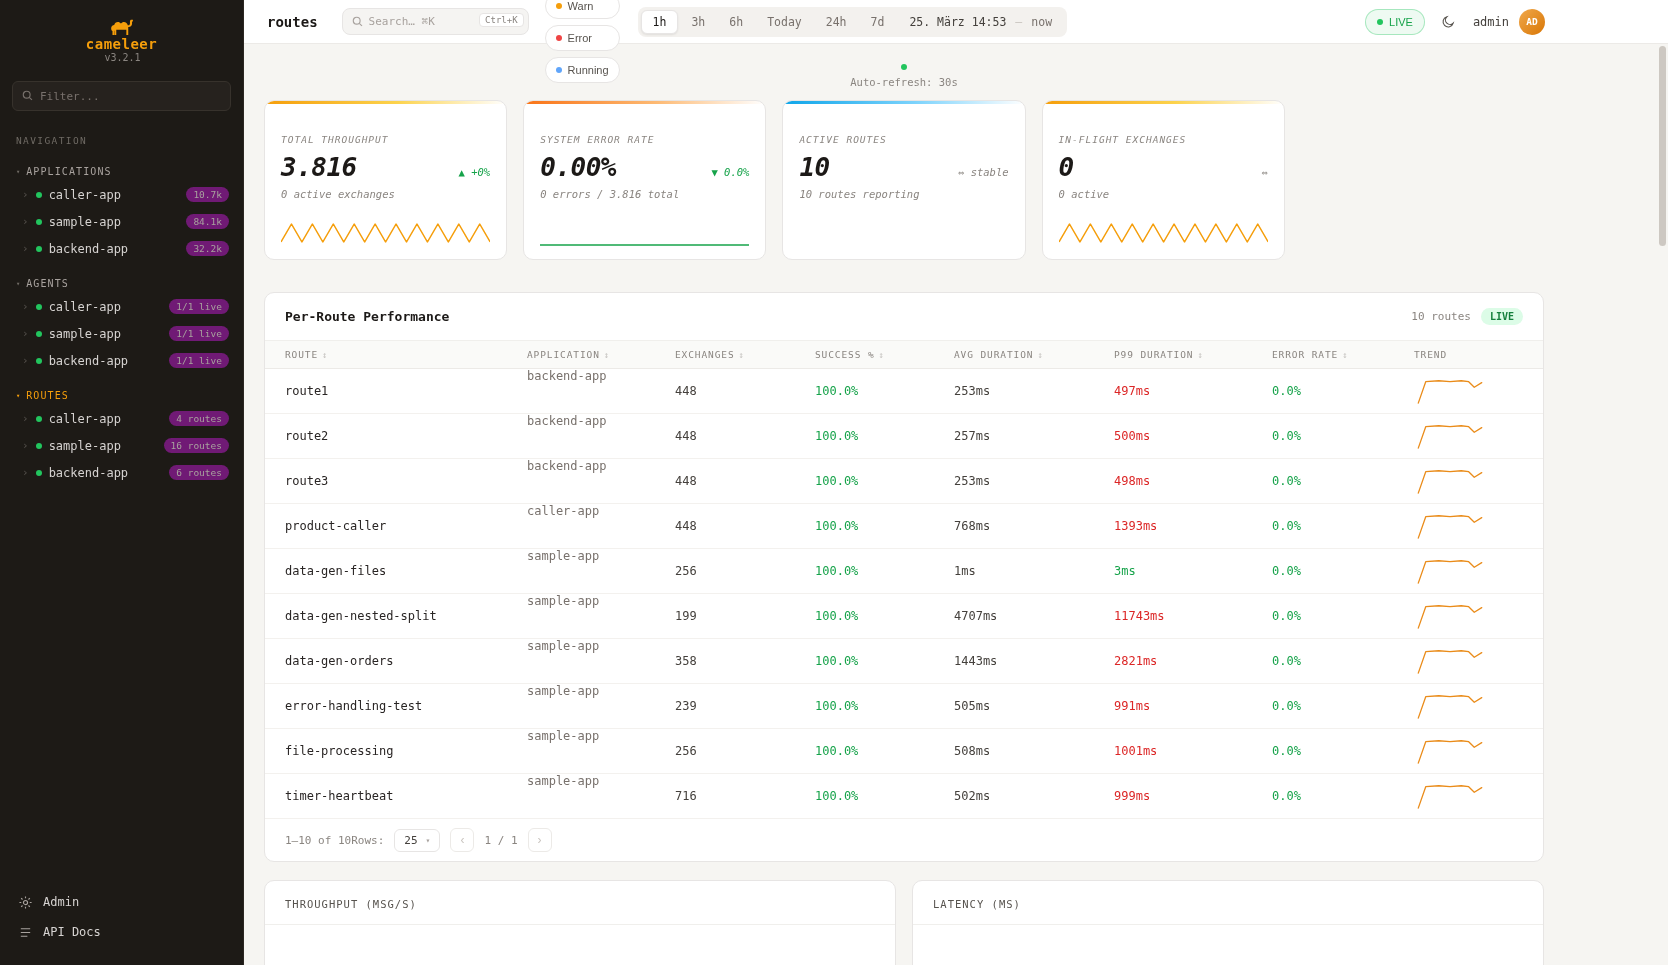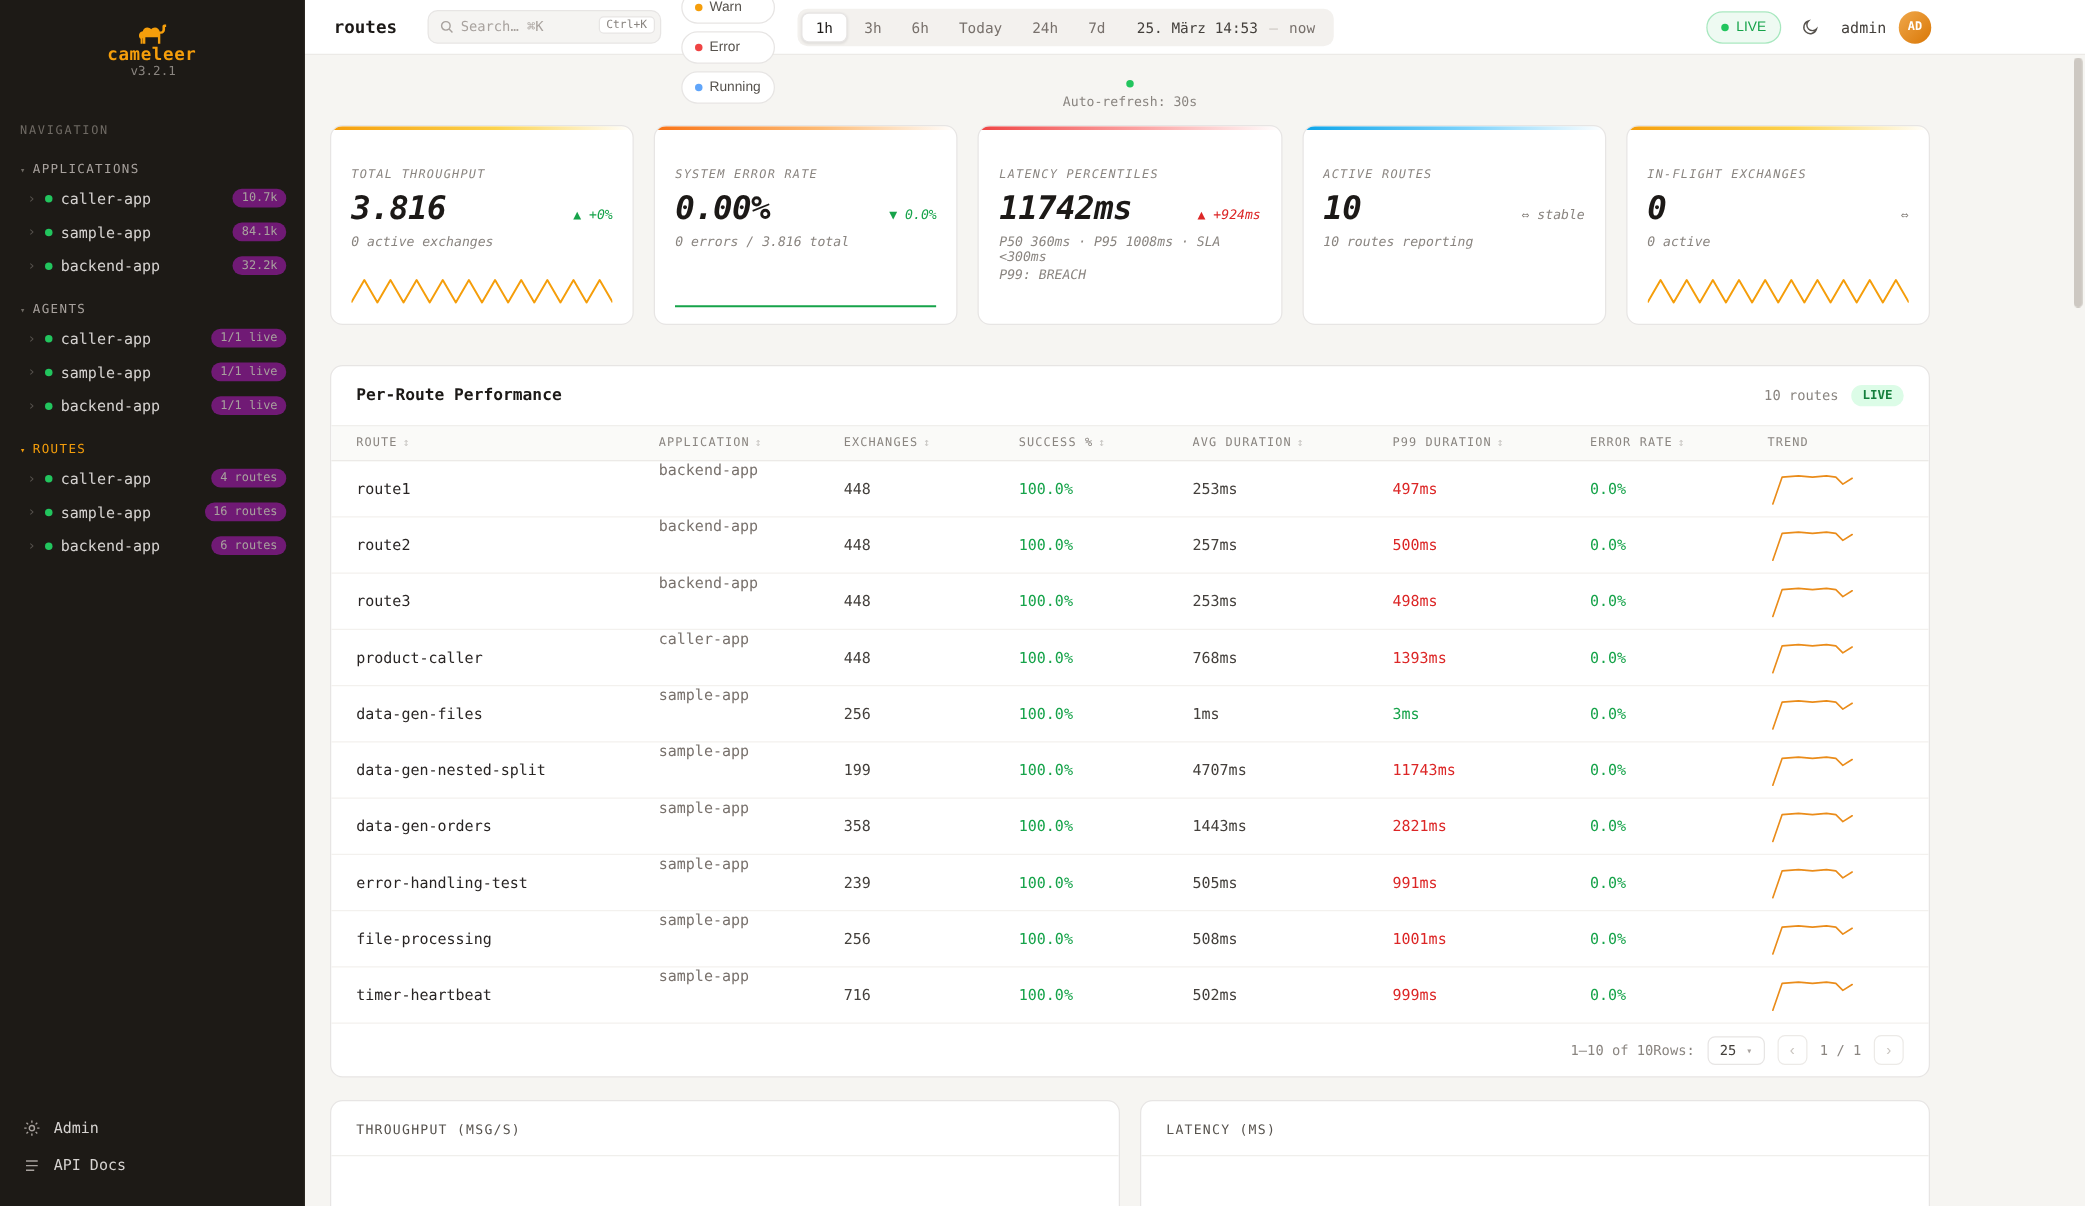--- a/index.html
+++ b/index.html
@@ -104,21 +104,21 @@
   .t-grid { display:grid; grid-template-columns:242px 148px 140px 139px 160px 158px 142px 1fr;
             align-items:center; padding:0 20px; }
   .thead { background:#fafaf8; border-top:1px solid #f0efec; border-bottom:1px solid #eceae7; height:29px; }
   .th { display:flex; align-items:center; gap:4px; font-size:9.5px; letter-spacing:.9px; color:#8a8580; cursor:pointer; }
   .sort { opacity:.45; font-size:9px; }
   .t-row { height:45px; border-bottom:1px solid #f3f1ee; cursor:pointer; font-size:12px; }
   .c.route { color:#292524; } .c.app { color:#78716c; } .c.num { color:#44403c; }
   .c.good { color:#16a34a; } .c.p99-bad { color:#dc2626; } .c.p99-good { color:#16a34a; }
   .c.trend svg { width:72px; height:28px; display:block; }
 
-  .t-footer { display:flex; align-items:center; justify-content:flex-end; padding:9px 20px; }
+  .t-footer { display:flex; align-items:center; justify-content:flex-start; padding:9px 20px; }
   .range-label { font-size:11px; color:#8a8580; }
   .t-foot-right { display:flex; align-items:center; gap:10px; }
   .rows-label { font-size:11px; color:#8a8580; }
   .rows-select { display:flex; align-items:center; gap:8px; border:1px solid #e7e5e4; border-radius:6px;
                  padding:4px 9px; font-size:11px; color:#44403c; background:#fff; cursor:pointer; }
   .rows-select .caret { color:#a8a29e; font-size:8px; }
   .pg-btn { width:24px; height:24px; border:1px solid #eceae7; border-radius:6px; background:#fff;
             color:#c9c4bf; font-size:12px; display:flex; align-items:center; justify-content:center; cursor:pointer; }
   .pg-info { font-size:11px; color:#8a8580; }
 
@@ -153,20 +153,29 @@
     <div class="logo-row">
       <span>
         <svg class="icon" width="25" height="19" viewBox="0 0 26 20">
           <path fill="#f59e0b" d="M3.5 19v-4.2c-.9-.6-1.4-1.6-1.4-2.8 0-2 1.5-3.4 3.2-3.6.5-1.9 2-3.2 3.9-3.2 1.3 0 2.4.6 3.2 1.6.8-1 1.9-1.6 3.2-1.6 2 0 3.6 1.5 4 3.5h.7c.9 0 1.6-.7 1.6-1.6V4.4c0-.9.7-1.6 1.6-1.6H25v2h-.9v2.3c0 1.9-1.5 3.4-3.4 3.4h-.6V19h-2v-5.5H7.5V19h-2v-4.6h-.3V19h-1.7z"></path>
         </svg>
       </span>
       <span class="logo-name">cameleer</span>
       <span class="logo-ver">v3.2.1</span>
     </div>
 
+    <div class="filter-wrap">
+      <span class="s-icon">
+        <svg class="icon" width="13" height="13" viewBox="0 0 16 16" fill="none" stroke="currentColor" stroke-width="1.4">
+            <circle cx="7" cy="7" r="4.2"></circle>
+            <path d="M10.2 10.2 13.5 13.5"></path>
+          </svg>
+      </span>
+      <input class="filter-input" placeholder="Filter..." style="">
+    </div>
 
     <div class="nav-label">NAVIGATION</div>
 
     <div class="section">
       <div class="sec-head">
         <span class="sec-caret">▾</span>
         <span class="sec-title">APPLICATIONS</span>
       </div>
       <div class="side-item">
         <span class="chev">›</span>
@@ -356,29 +365,20 @@
             <span class="delta green">▼ 0.0%</span>
           </div>
           <div class="kpi-sub">0 errors / 3.816 total</div>
           <div class="spark">
             <svg viewBox="0 0 190 34" preserveAspectRatio="none">
                 <line x1="0" y1="29" x2="190" y2="29" stroke="#16a34a" stroke-width="1.6"></line>
               </svg>
           </div>
         </div>
 
-        <div class="kpi g3">
-          <div class="kpi-label">LATENCY PERCENTILES</div>
-          <div class="kpi-valrow">
-            <span class="kpi-value">11742ms</span>
-            <span class="delta red">▲ +924ms</span>
-          </div>
-          <div class="kpi-sub">P50 360ms · P95 1008ms · SLA &lt;300ms</div>
-          <div class="kpi-sub2">P99: BREACH</div>
-        </div>
 
         <div class="kpi g4">
           <div class="kpi-label">ACTIVE ROUTES</div>
           <div class="kpi-valrow">
             <span class="kpi-value">10</span>
             <span class="delta gray">⇔ stable</span>
           </div>
           <div class="kpi-sub">10 routes reporting</div>
         </div>
 

